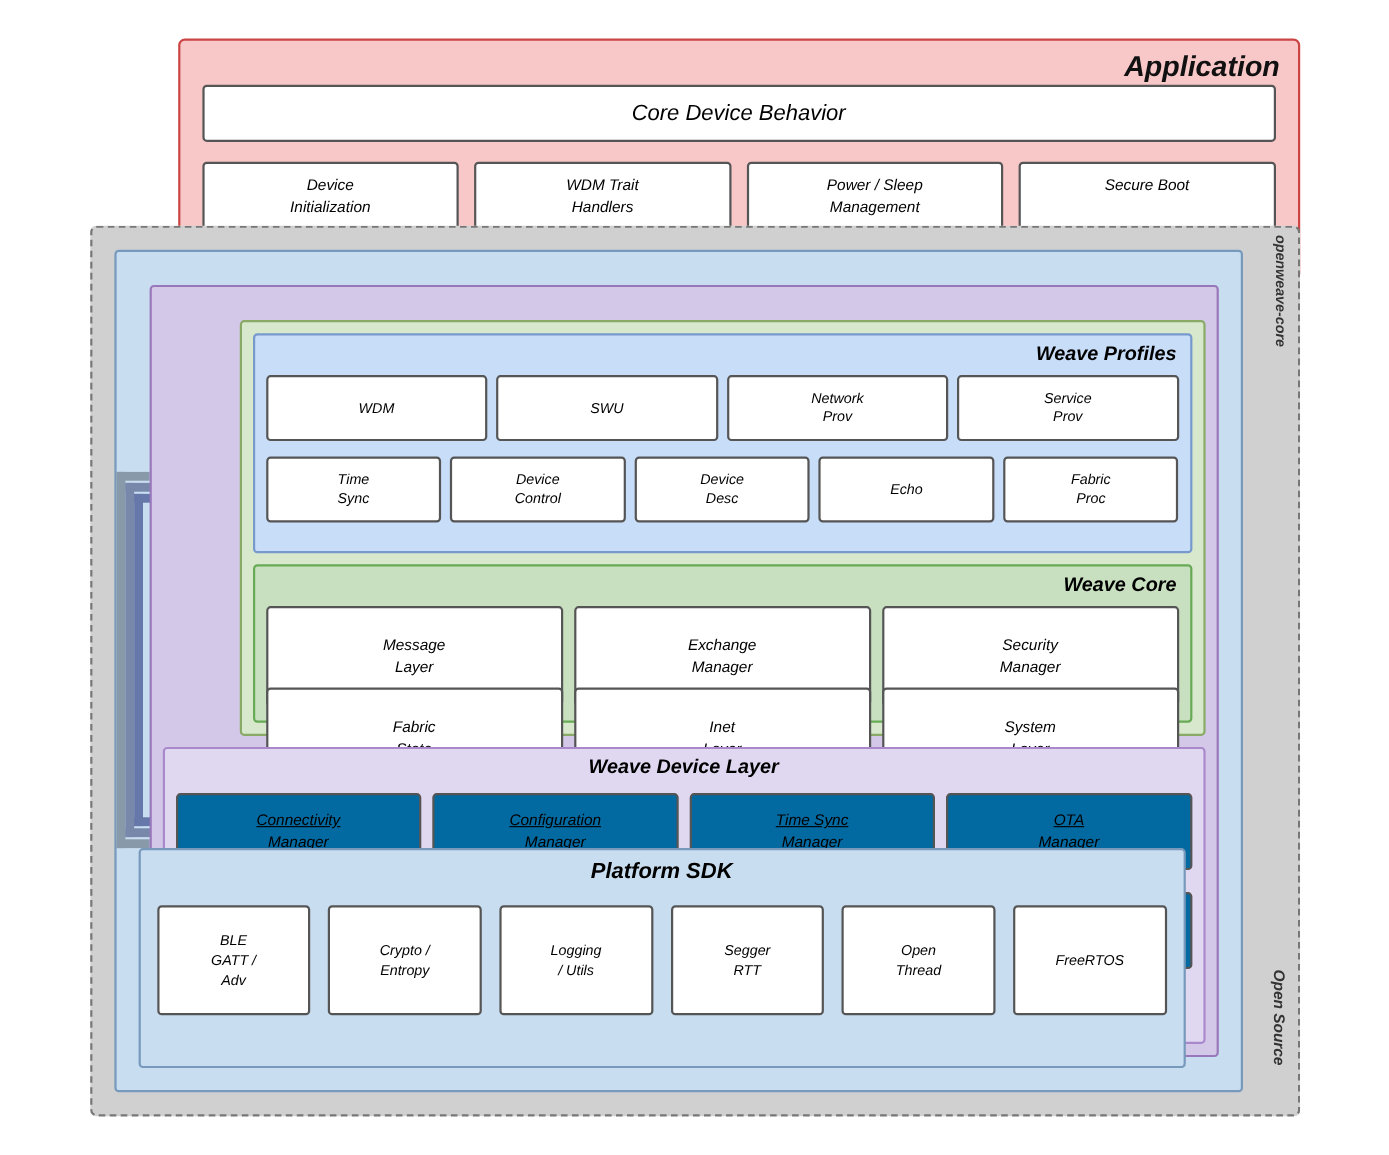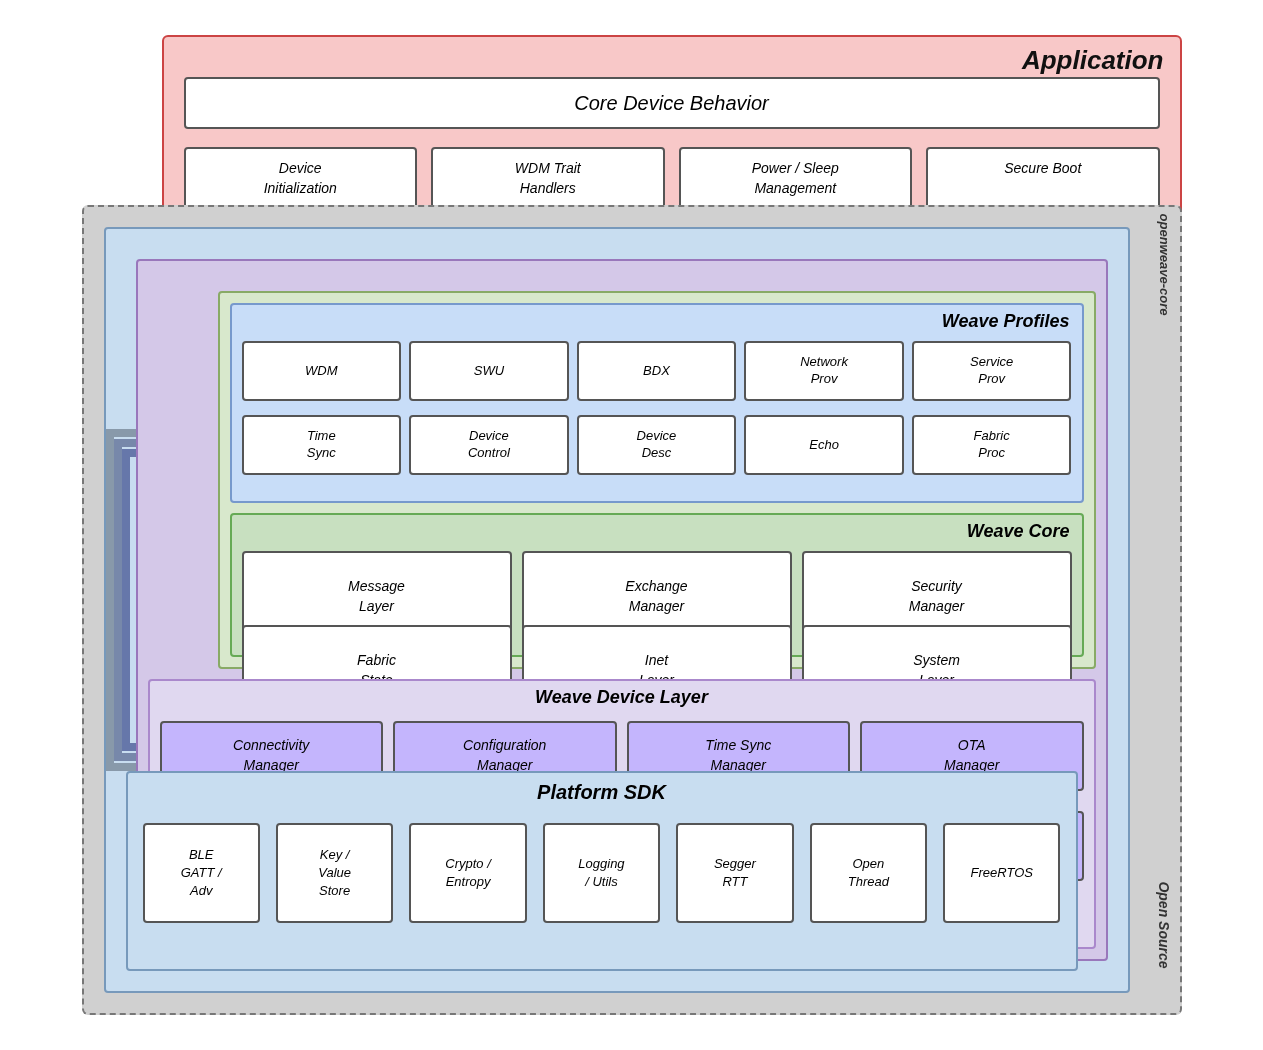--- a/index.html
+++ b/index.html
@@ -300,32 +300,33 @@
     }
 
     .device-row-2 {
       top: 130px;
       left: 10px;
       right: 10px;
     }
 
     .device-box {
       flex: 1;
-      background: #c4b5fd;
+      background: #0369a1;
       border: 2px solid #555;
       border-radius: 4px;
       padding: 12px 6px;
       text-align: center;
       font-size: 14px;
       font-style: italic;
       line-height: 1.4;
       min-height: 70px;
       display: flex;
       align-items: center;
       justify-content: center;
+      text-decoration: underline;
     }
 
     
     .platform-sdk-section {
       position: absolute;
       bottom: 20px;
       left: 20px;
       right: 50px;
       height: 200px;
       background: #c8ddf0;
@@ -434,21 +435,20 @@
 
       <div class="purple-layer">
 
         <div class="green-layer">
 
           <div class="weave-profiles-section">
             <span class="weave-profiles-title">Weave Profiles</span>
             <div class="profiles-row profiles-row-1">
               <div class="profile-box">WDM</div>
               <div class="profile-box">SWU</div>
-              <div class="profile-box">BDX</div>
               <div class="profile-box">Network<br>Prov</div>
               <div class="profile-box">Service<br>Prov</div>
             </div>
             <div class="profiles-row profiles-row-2">
               <div class="profile-box">Time<br>Sync</div>
               <div class="profile-box">Device<br>Control</div>
               <div class="profile-box">Device<br>Desc</div>
               <div class="profile-box">Echo</div>
               <div class="profile-box">Fabric<br>Proc</div>
             </div>
@@ -485,21 +485,20 @@
             <div class="device-box">Logging<br>Support</div>
           </div>
         </div>
 
       </div>
 
       <div class="platform-sdk-section">
         <span class="platform-sdk-title">Platform SDK</span>
         <div class="sdk-boxes-row">
           <div class="sdk-box">BLE<br>GATT /<br>Adv</div>
-          <div class="sdk-box">Key /<br>Value<br>Store</div>
           <div class="sdk-box">Crypto /<br>Entropy</div>
           <div class="sdk-box">Logging<br>/ Utils</div>
           <div class="sdk-box">Segger<br>RTT</div>
           <div class="sdk-box">Open<br>Thread</div>
           <div class="sdk-box">FreeRTOS</div>
         </div>
       </div>
 
     </div>
   </div>

